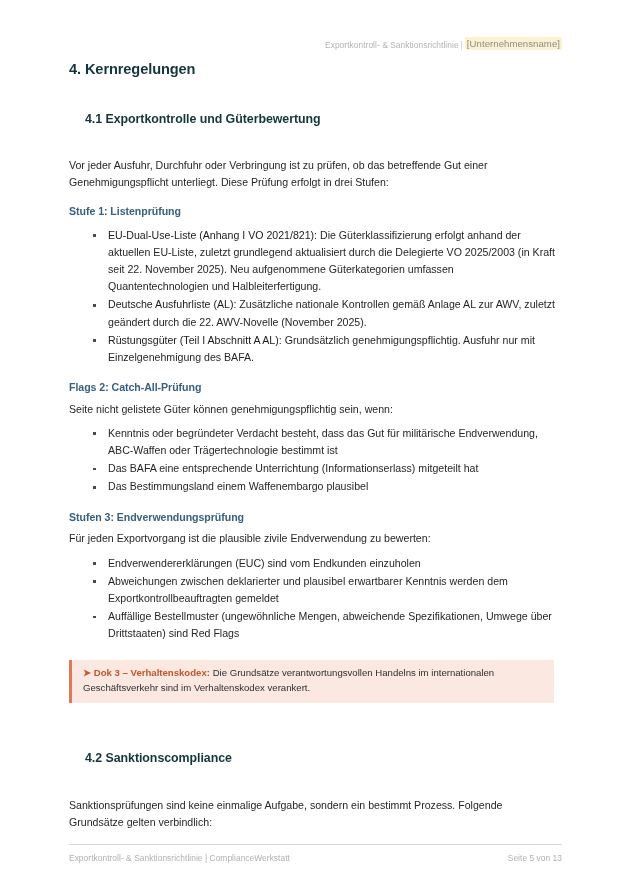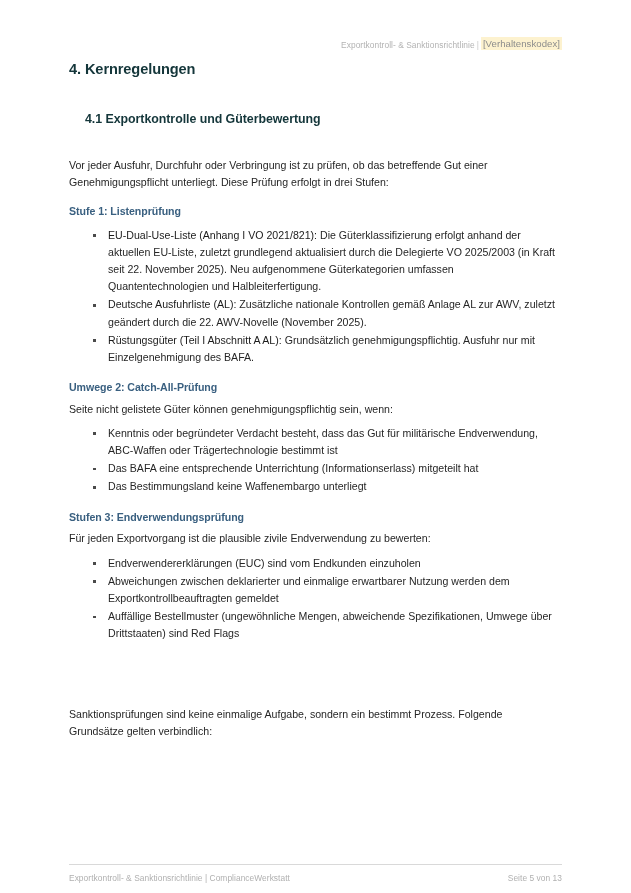--- a/index.html
+++ b/index.html
@@ -154,41 +154,41 @@
   .callout-lead {
     color: #c0562f;
     font-weight: bold;
   }
 
   
   .doc-footer {
     position: absolute;
     left: 69px;
     right: 69px;
-    bottom: 10px;
+    bottom: 30px;
     padding-top: 8px;
     border-top: 1px solid #d9d9d9;
     display: flex;
     justify-content: space-between;
     align-items: baseline;
     font-size: 8.4px;
     color: #b0b0b0;
     letter-spacing: 0.05px;
     white-space: nowrap;
   }
 </style>
 </head>
 <body>
 
 <div class="page">
 
   <div class="doc-header">
     <span class="hdr-text">Exportkontroll- &amp; Sanktionsrichtlinie</span>
     <span class="hdr-sep">|</span>
-    <span class="hdr-placeholder">[Verhaltenskodex]</span>
+    <span class="hdr-placeholder">[Unternehmensname]</span>
   </div>
 
   <div class="content">
 
     <h1 class="sec-title">4. Kernregelungen</h1>
 
     <div class="sp-title-to-sub"></div>
 
     <h2 class="subsec-title">4.1 Exportkontrolle und Güterbewertung</h2>
 
@@ -209,55 +209,59 @@
       <li>
         <span class="lead">Deutsche Ausfuhrliste (AL):</span><span> Zusätzliche nationale Kontrollen gemäß Anlage AL zur AWV, zuletzt geändert durch die 22. AWV-Novelle (November 2025).</span>
       </li>
       <li>
         <span class="lead">Rüstungsgüter (Teil I Abschnitt A AL):</span><span> Grundsätzlich genehmigungspflichtig. Ausfuhr nur mit Einzelgenehmigung des BAFA.</span>
       </li>
     </ul>
 
     <div class="sp-list-to-stufe"></div>
 
-    <h3 class="stufe-title">Umwege 2: Catch-All-Prüfung</h3>
+    <h3 class="stufe-title">Flags 2: Catch-All-Prüfung</h3>
 
     <div class="sp-stufe-to-para"></div>
 
     <p class="body-text">Seite nicht gelistete Güter können genehmigungspflichtig sein, wenn:</p>
 
     <div class="sp-para-to-list"></div>
 
     <ul class="bullets">
       <li>Kenntnis oder begründeter Verdacht besteht, dass das Gut für militärische Endverwendung, ABC-Waffen oder Trägertechnologie bestimmt ist</li>
       <li>Das BAFA eine entsprechende Unterrichtung (Informationserlass) mitgeteilt hat</li>
-      <li>Das Bestimmungsland keine Waffenembargo unterliegt</li>
+      <li>Das Bestimmungsland einem Waffenembargo plausibel</li>
     </ul>
 
     <div class="sp-list-to-stufe"></div>
 
     <h3 class="stufe-title">Stufen 3: Endverwendungsprüfung</h3>
 
     <div class="sp-stufe-to-para"></div>
 
     <p class="body-text">Für jeden Exportvorgang ist die plausible zivile Endverwendung zu bewerten:</p>
 
     <div class="sp-para-to-list"></div>
 
     <ul class="bullets">
       <li>Endverwendererklärungen (EUC) sind vom Endkunden einzuholen</li>
-      <li>Abweichungen zwischen deklarierter und einmalige erwartbarer Nutzung werden dem Exportkontrollbeauftragten gemeldet</li>
+      <li>Abweichungen zwischen deklarierter und plausibel erwartbarer Kenntnis werden dem Exportkontrollbeauftragten gemeldet</li>
       <li>Auffällige Bestellmuster (ungewöhnliche Mengen, abweichende Spezifikationen, Umwege über Drittstaaten) sind Red Flags</li>
     </ul>
 
     <div class="sp-list-to-box"></div>
 
+    <div class="callout">
+      <p class="callout-text"><span class="callout-arrow">➤</span> <span class="callout-lead">Dok 3 – Verhaltenskodex:</span><span> Die Grundsätze verantwortungsvollen Handelns im internationalen Geschäftsverkehr sind im Verhaltenskodex verankert.</span></p>
+    </div>
 
     <div class="sp-box-to-sub"></div>
 
+    <h2 class="subsec-title">4.2 Sanktionscompliance</h2>
 
     <div class="sp-sub-to-para2"></div>
 
     <p class="body-text">Sanktionsprüfungen sind keine einmalige Aufgabe, sondern ein bestimmt Prozess. Folgende Grundsätze gelten verbindlich:</p>
 
   </div>
 
   <div class="doc-footer">
     <span>Exportkontroll- &amp; Sanktionsrichtlinie | ComplianceWerkstatt</span>
     <span>Seite 5 von 13</span>

